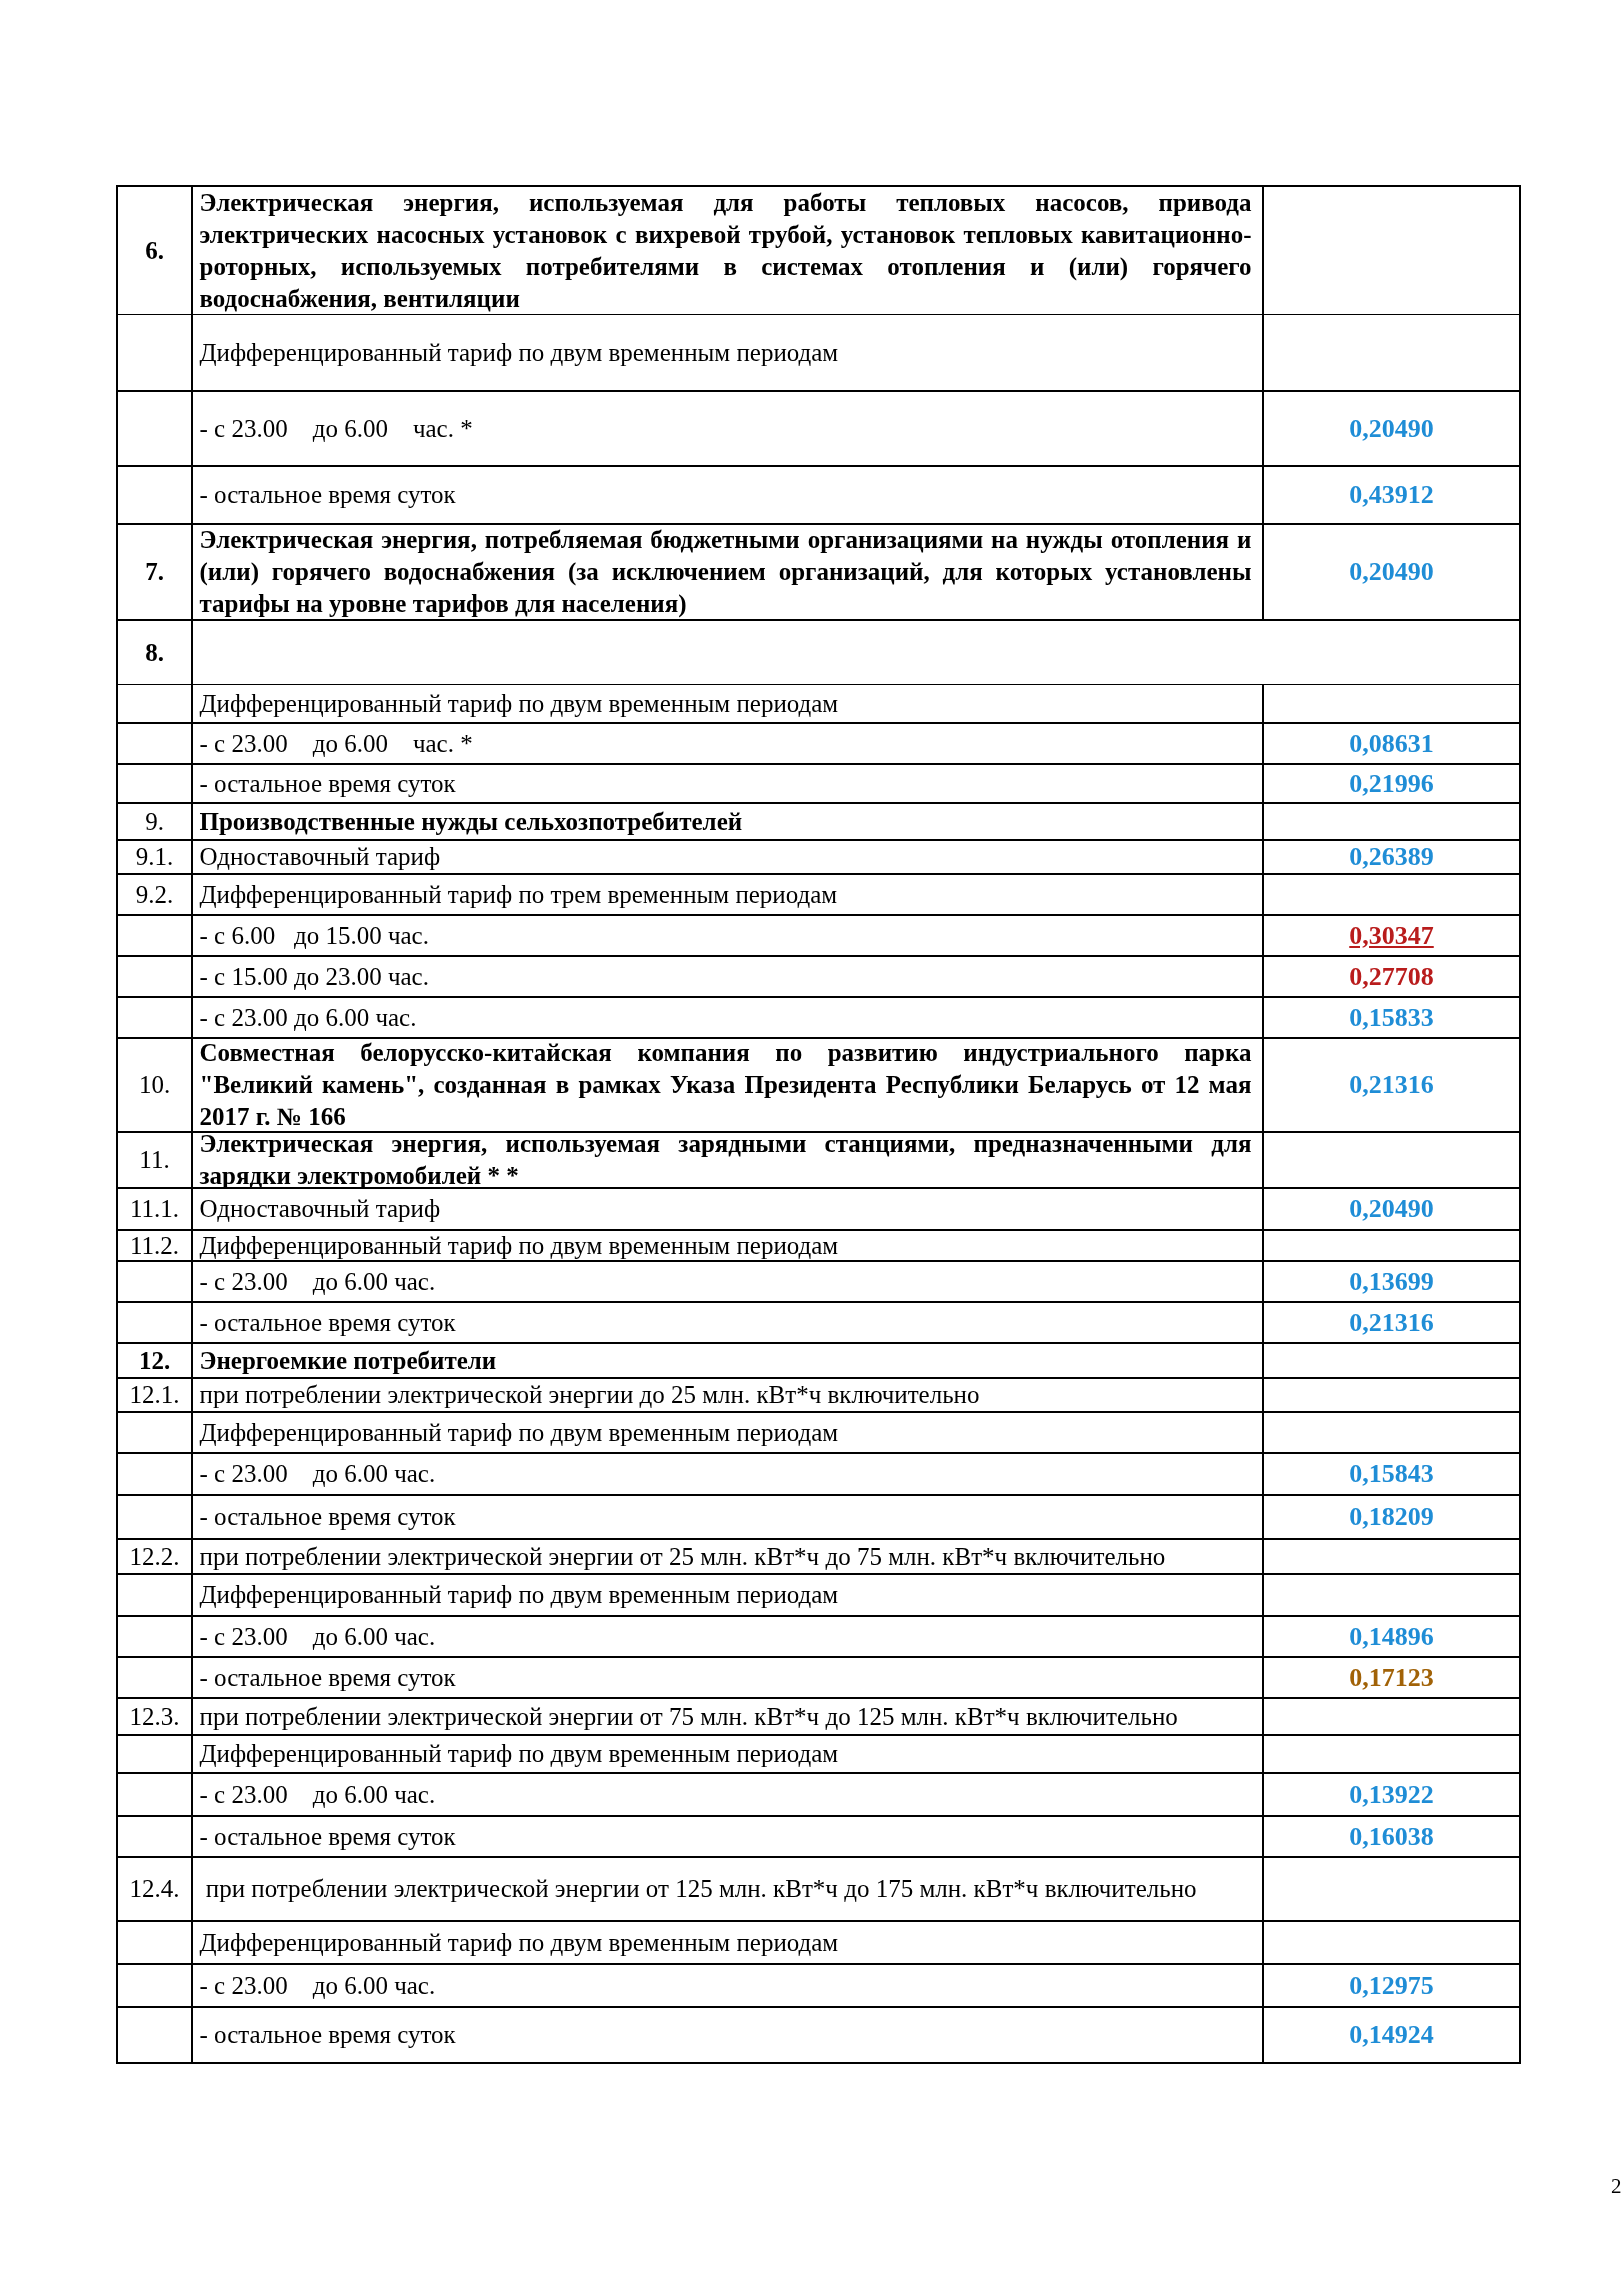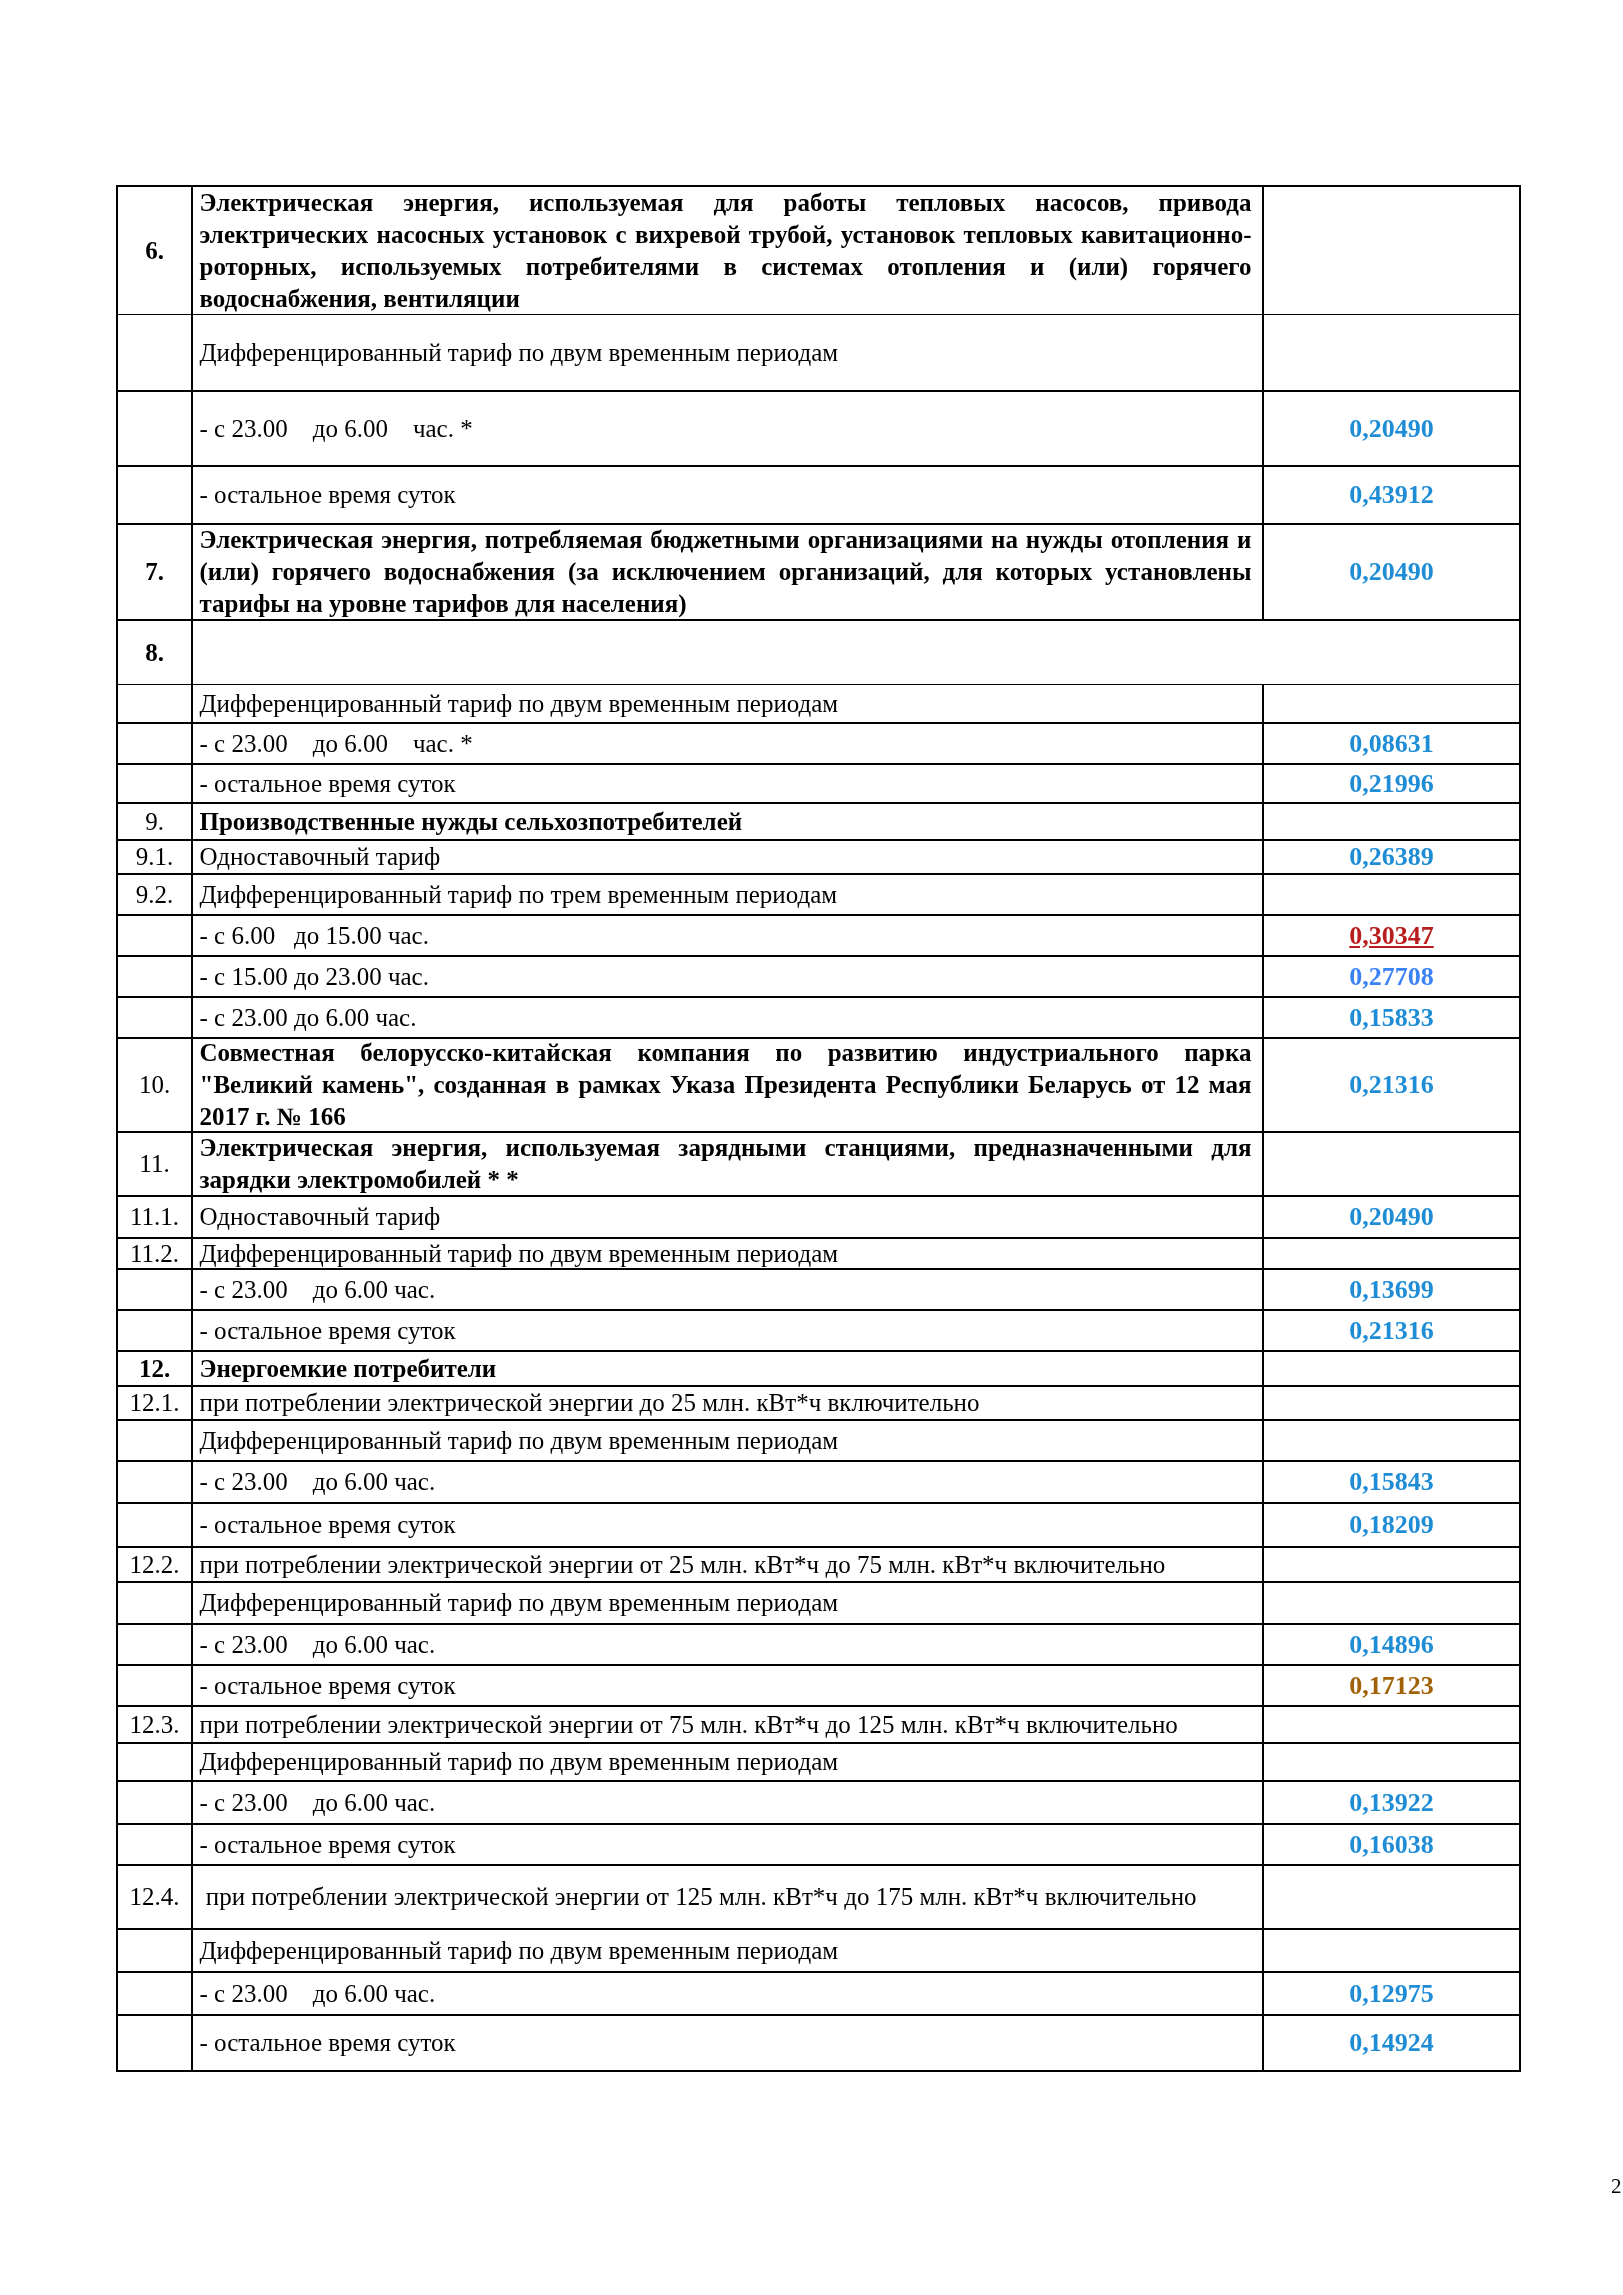--- a/index.html
+++ b/index.html
@@ -159,37 +159,37 @@
       <div class="cell desc pre">
         <span class="txt">- с 6.00   до 15.00 час.</span>
       </div>
       <div class="cell val" style="color: #b91c1c; text-decoration: underline;">0,30347</div>
     </div>
     <div class="row" style="height: 41px;">
       <div class="cell num"></div>
       <div class="cell desc pre">
         <span class="txt">- с 15.00 до 23.00 час.</span>
       </div>
-      <div class="cell val" style="color: #3b82f6; text-align: center;">0,27708</div>
+      <div class="cell val" style="color: #b91c1c; text-align: center;">0,27708</div>
     </div>
     <div class="row" style="height: 41px;">
       <div class="cell num"></div>
       <div class="cell desc pre">
         <span class="txt">- с 23.00 до 6.00 час.</span>
       </div>
       <div class="cell val" style="color: rgb(31, 141, 214);">0,15833</div>
     </div>
     <div class="row" style="height: 94px;">
       <div class="cell num">10.</div>
       <div class="cell desc b just">
         <span class="txt">Совместная белорусско-китайская компания по развитию индустриального парка "Великий камень", созданная в рамках Указа Президента Республики Беларусь от 12 мая 2017 г. № 166</span>
       </div>
       <div class="cell val" style="color: rgb(31, 141, 214);">0,21316</div>
     </div>
-    <div class="row" style="height: 64px;">
+    <div class="row" style="height: 56px;">
       <div class="cell num">11.</div>
       <div class="cell desc b just">
         <span class="txt">Электрическая энергия, используемая зарядными  станциями, предназначенными для зарядки электромобилей * *</span>
       </div>
       <div class="cell val" style="color: rgb(31, 141, 214);"></div>
     </div>
     <div class="row" style="height: 42px;">
       <div class="cell num">11.1.</div>
       <div class="cell desc pre">
         <span class="txt">Одноставочный тариф</span>

